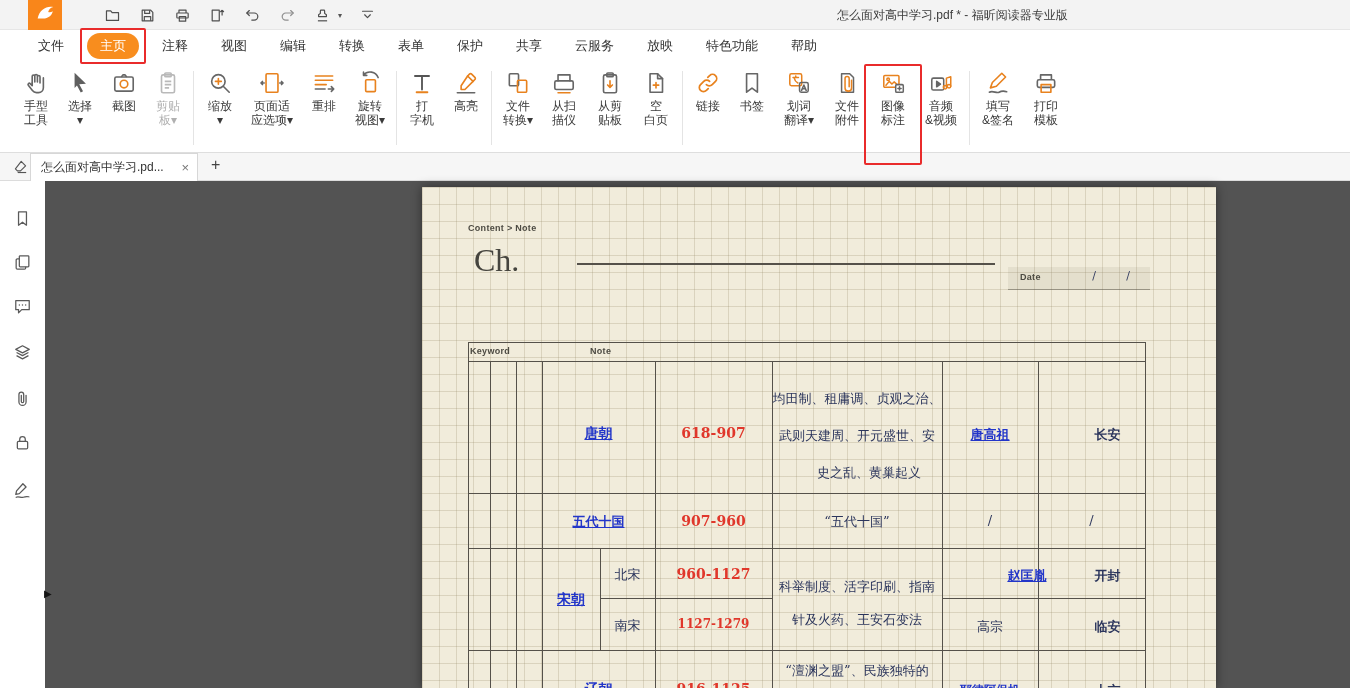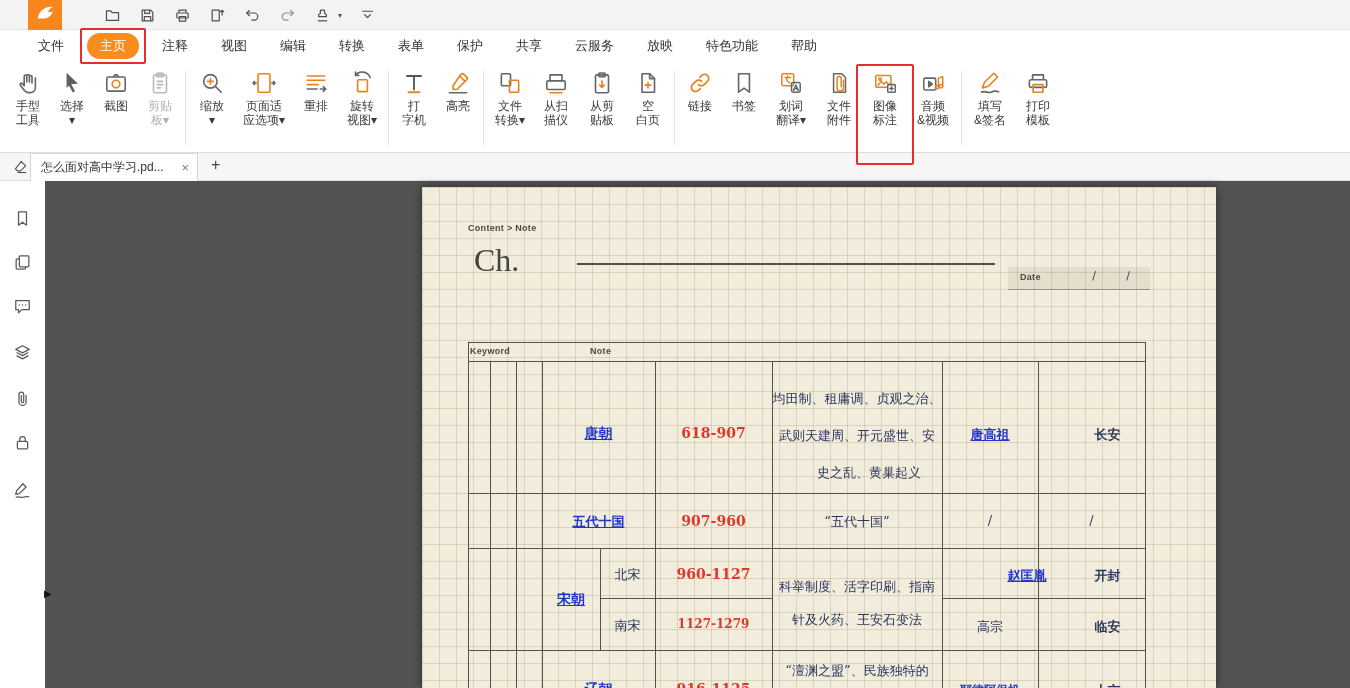--- a/index.html
+++ b/index.html
@@ -25,21 +25,21 @@
   .menu-item { font-size:13px; color:#333; padding:4px 10px; white-space:nowrap; cursor:default; }
   .menu-item.active { position:relative; background:#f88d1e; color:#fff; border-radius:13px; padding:4px 13px; }
 
   .annot { position:absolute; border:2px solid #e92b2b; border-radius:2px; pointer-events:none; z-index:60; }
   .annot-menu { left:-7px; top:-5px; right:-7px; bottom:-5px; }
   .annot-tool { left:-6px; top:-5px; right:-6px; height:101px; }
 
   
   .ribbon { position:absolute; left:0; top:61px; width:1350px; height:92px; background:#fff;
             border-bottom:1px solid #dedede; display:flex; align-items:flex-start;
-            padding:8px 0 0 6px; }
+            padding:8px 0 0 14px; }
   .tool { position:relative; width:46px; display:flex; flex-direction:column; align-items:center;
           gap:3px; cursor:default; }
   .tool.w58 { width:58px; } .tool.w50 { width:50px; } .tool.w44 { width:44px; }
   .ticon { height:27px; display:flex; align-items:flex-end; justify-content:center; }
   .tlabel { font-size:12px; line-height:14px; color:#3a3a3a; text-align:center; white-space:pre-line; }
   .tlabel.dis { color:#b0b0b0; }
   .rsep { width:1px; height:74px; background:#e4e4e4; margin:2px 3px 0 3px; flex:0 0 1px; }
 
   
   .tabbar { position:absolute; left:0; top:153px; width:1350px; height:28px; background:#f6f6f6;
@@ -141,20 +141,21 @@
           </svg>
       </span>
       <span class="tb-caret">▾</span>
       <span class="tb-btn">
         <svg width="17" height="17" viewBox="0 0 24 24" fill="none" stroke="#4f4f4f" stroke-width="1.7" stroke-linecap="round" stroke-linejoin="round">
             <path d="M5 6h14"></path>
             <path d="m8 11 4 4 4-4"></path>
           </svg>
       </span>
     </div>
+    <div class="tb-title">怎么面对高中学习.pdf * - 福昕阅读器专业版</div>
   </div>
 
   <div class="menubar">
     <span class="menu-item">文件</span>
     <span class="menu-item active"><span>主页</span><span class="annot annot-menu"></span></span>
     <span class="menu-item">注释</span>
     <span class="menu-item">视图</span>
     <span class="menu-item">编辑</span>
     <span class="menu-item">转换</span>
     <span class="menu-item">表单</span>

